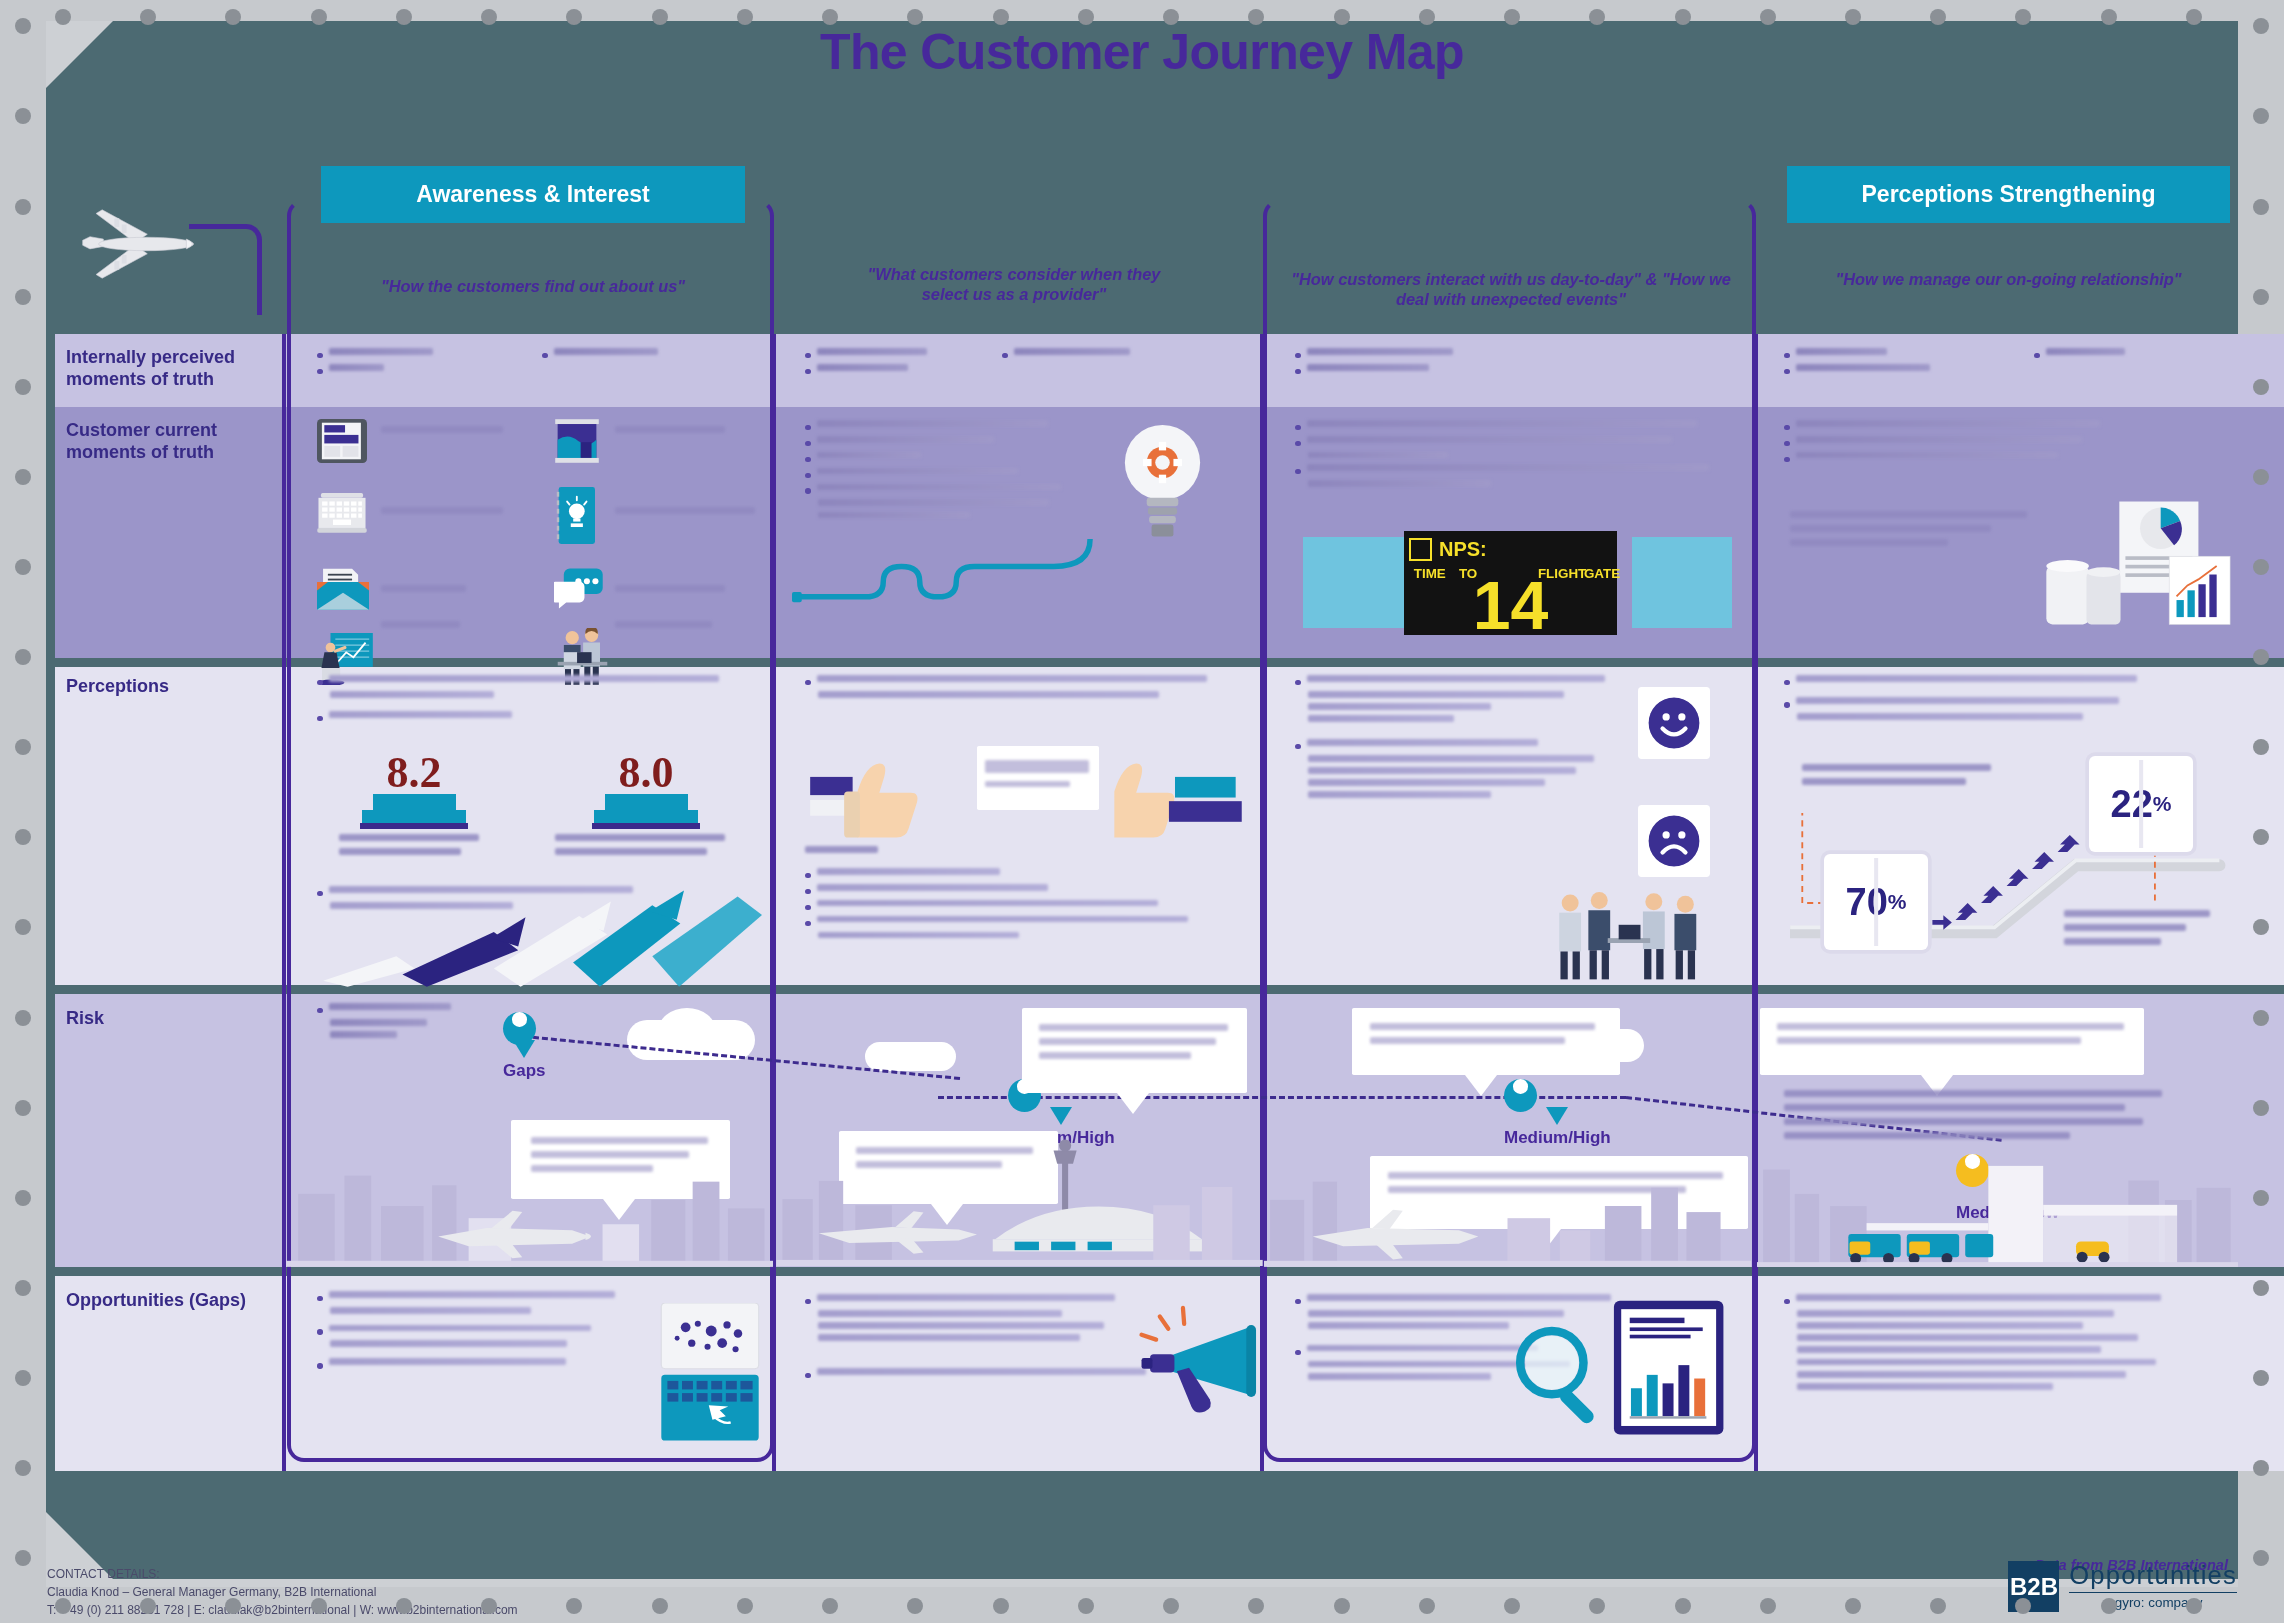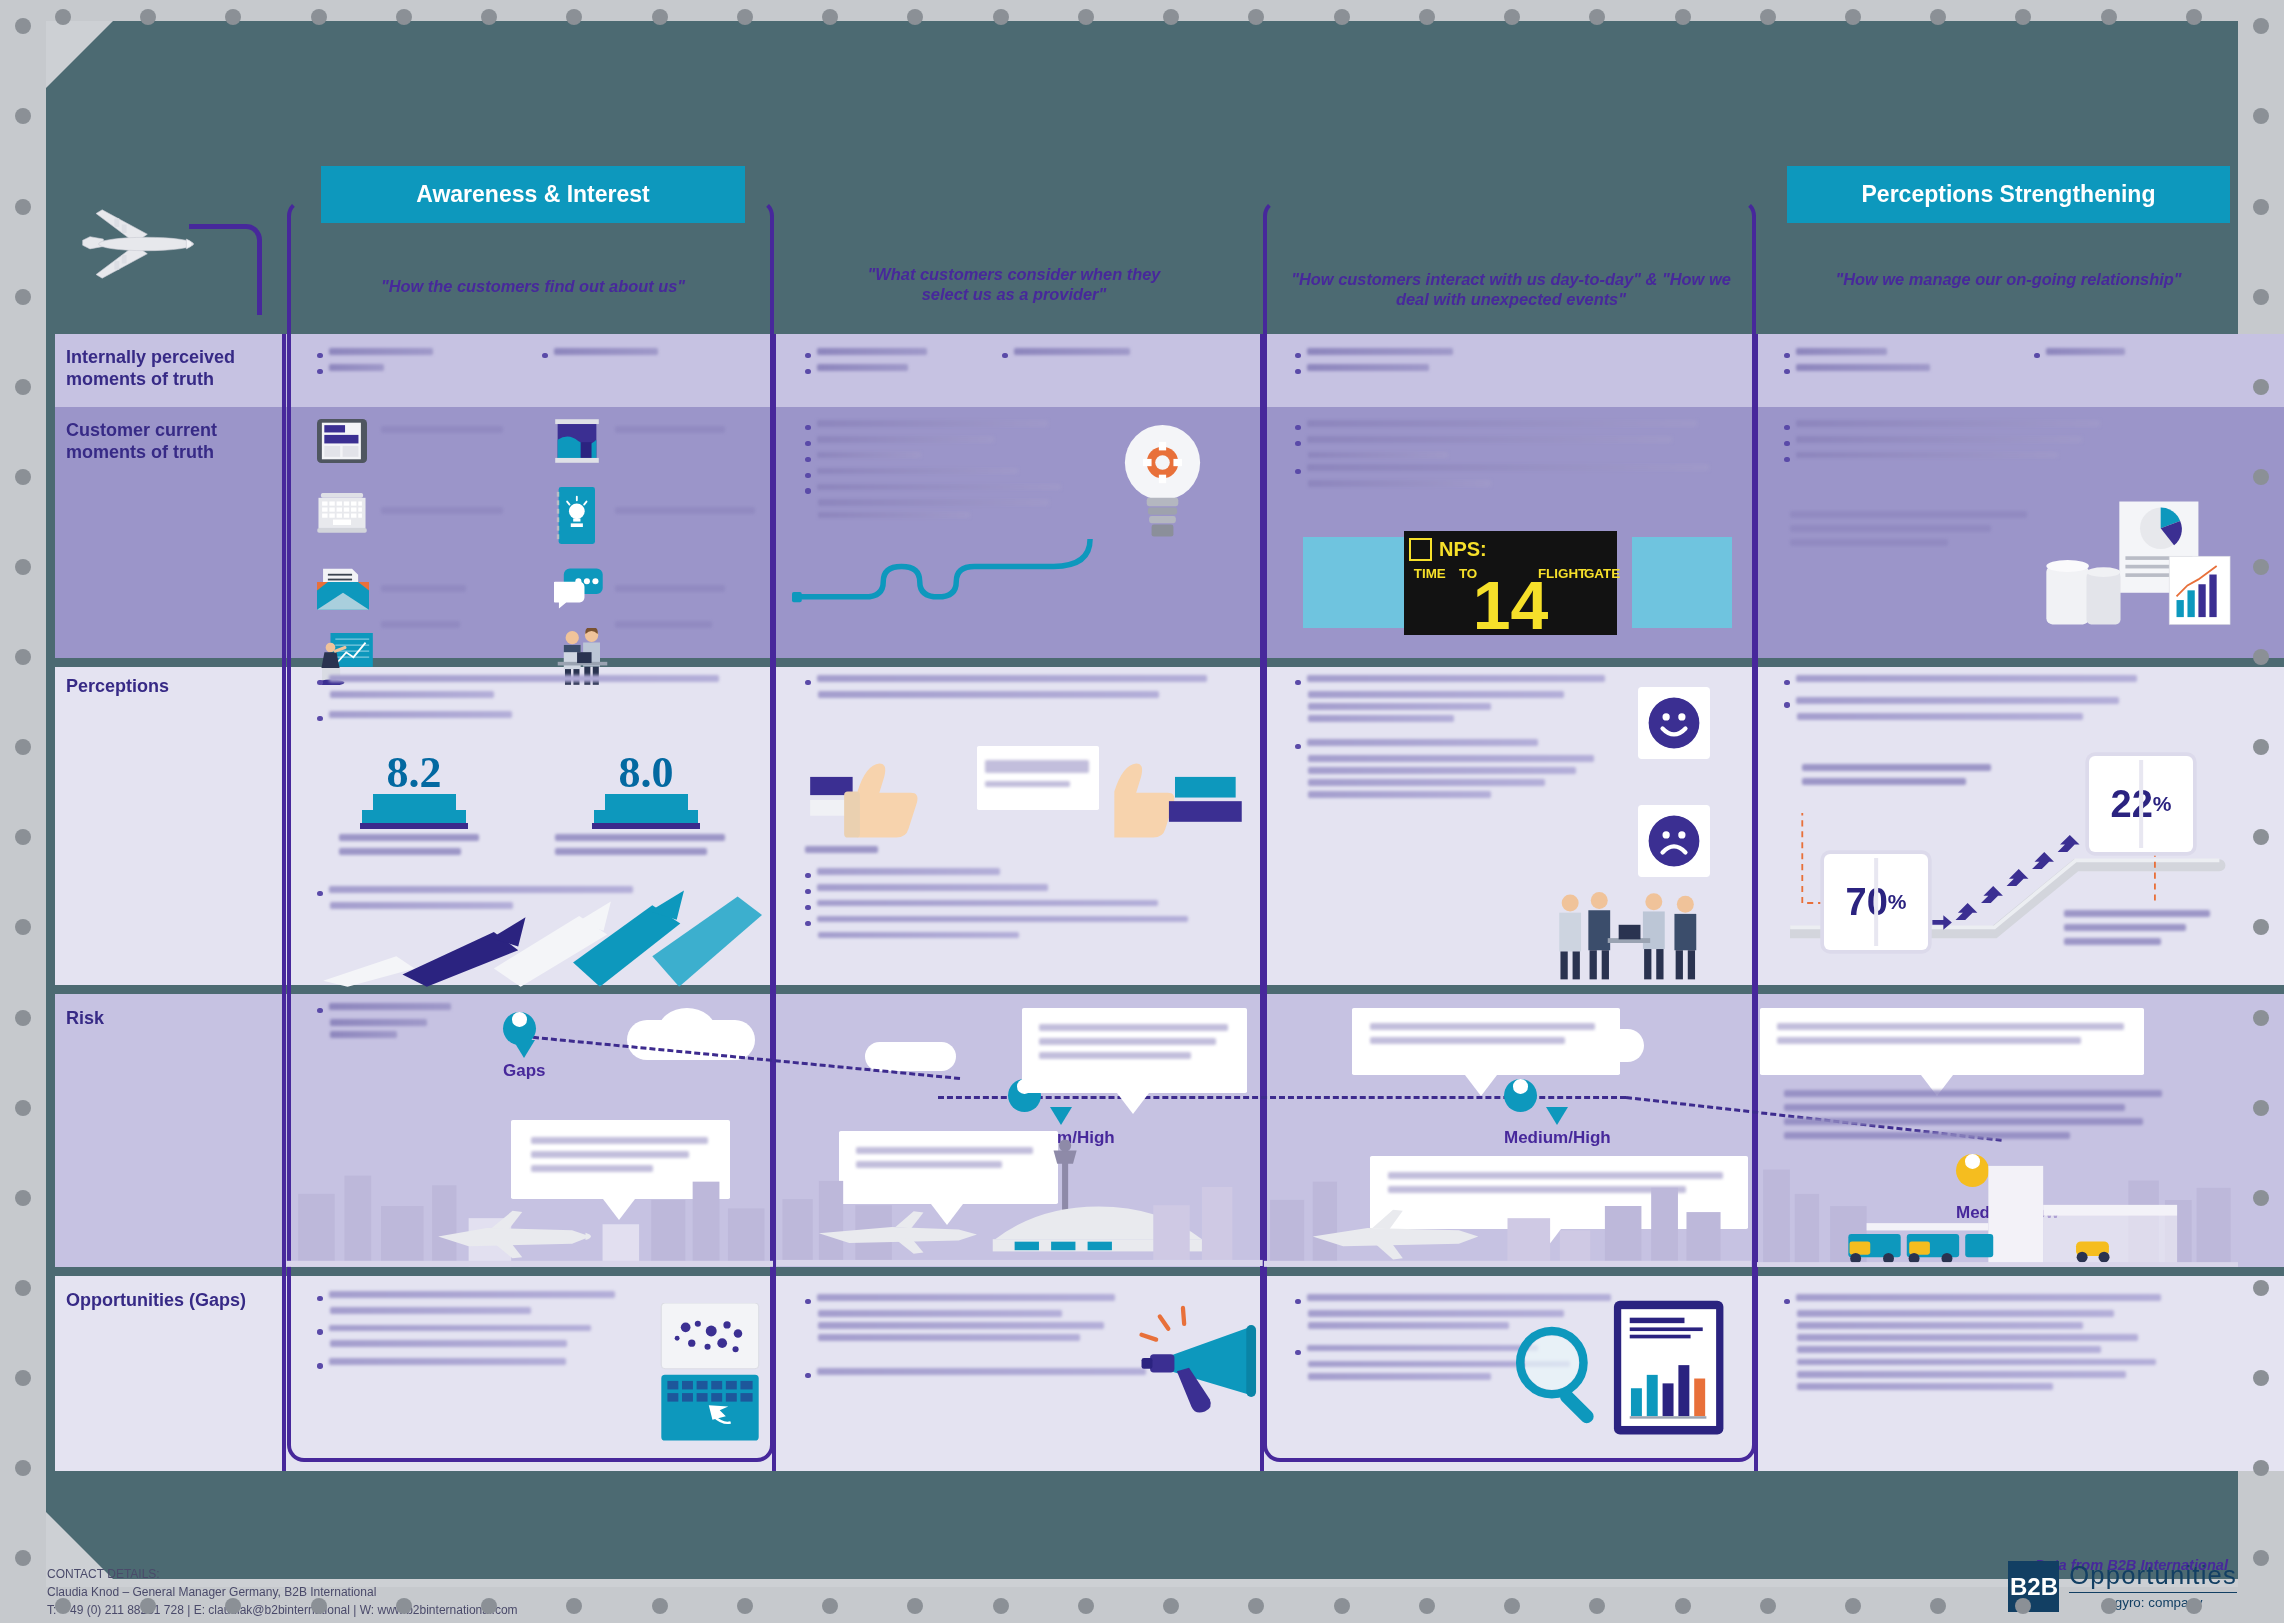--- a/index.html
+++ b/index.html
@@ -91,21 +91,21 @@
   #npsboard .npslabel{position:absolute;left:35px;top:7.3px;font-size:20px;}
   #npsboard .npsbox{position:absolute;left:4.9px;top:7.3px;width:23px;height:23px;
         border:2.4px solid #f6e02a;}
   #npsboard .cols{position:absolute;left:4.9px;top:35px;right:4.9px;font-size:13.4px;color:#f6e02a;}
   #npsboard .big{position:absolute;left:0;right:0;top:40px;text-align:center;
         font-size:68px;line-height:1;color:#f6e02a;}
   .boardgrid{position:absolute;background:#6fc4df;}
 
   
   .podium{position:absolute;text-align:center;}
-  .podium .num{font-size:44px;color:#0369a1;font-weight:bold;line-height:.95;
+  .podium .num{font-size:44px;color:#7f1d1d;font-weight:bold;line-height:.95;
         font-family:"Liberation Serif",serif;}
   .podium .t1{height:16px;background:#0d98bd;margin:0 auto;}
   .podium .t2{height:13.4px;background:#0d98bd;margin:0 auto;}
   .podium .t3{height:5.5px;background:#3b2a8c;margin:0 auto;}
 
   
   .pctcard{position:absolute;background:#fff;border-radius:6px;display:flex;
         align-items:center;justify-content:center;color:#2b2380;font-weight:bold;
         box-shadow:0 0 0 3.7px #dcdaeb;}
   .pctcard .v{font-size:38px;}
@@ -154,20 +154,21 @@
 
 <div id="page">
 
   <div class="rail left"></div>
   <div class="rail right"></div>
   <div class="railtop top"></div>
   <div class="railtop bot"></div>
 
   <div id="panel"></div>
 
+  <div id="title">The Customer Journey Map</div>
 
   <svg id="plane" style="left:79px;top:189px;width:122px;height:110px" viewBox="0 0 200 180">
     <g fill="#e7e8ec" stroke="#c9cbd2" stroke-width="1">
       <path d="M92 88 L28 40 L38 34 L112 74 Z"></path>
       <path d="M92 92 L28 140 L38 146 L112 106 Z"></path>
       <path d="M18 78 L6 84 L6 92 L18 98 L40 94 L40 82 Z"></path>
       <ellipse cx="110" cy="90" rx="78" ry="11"></ellipse>
       <path d="M176 82 q20 8 0 16 z" fill="#f2f3f6"></path>
     </g>
     <g fill="#dcdee4">

